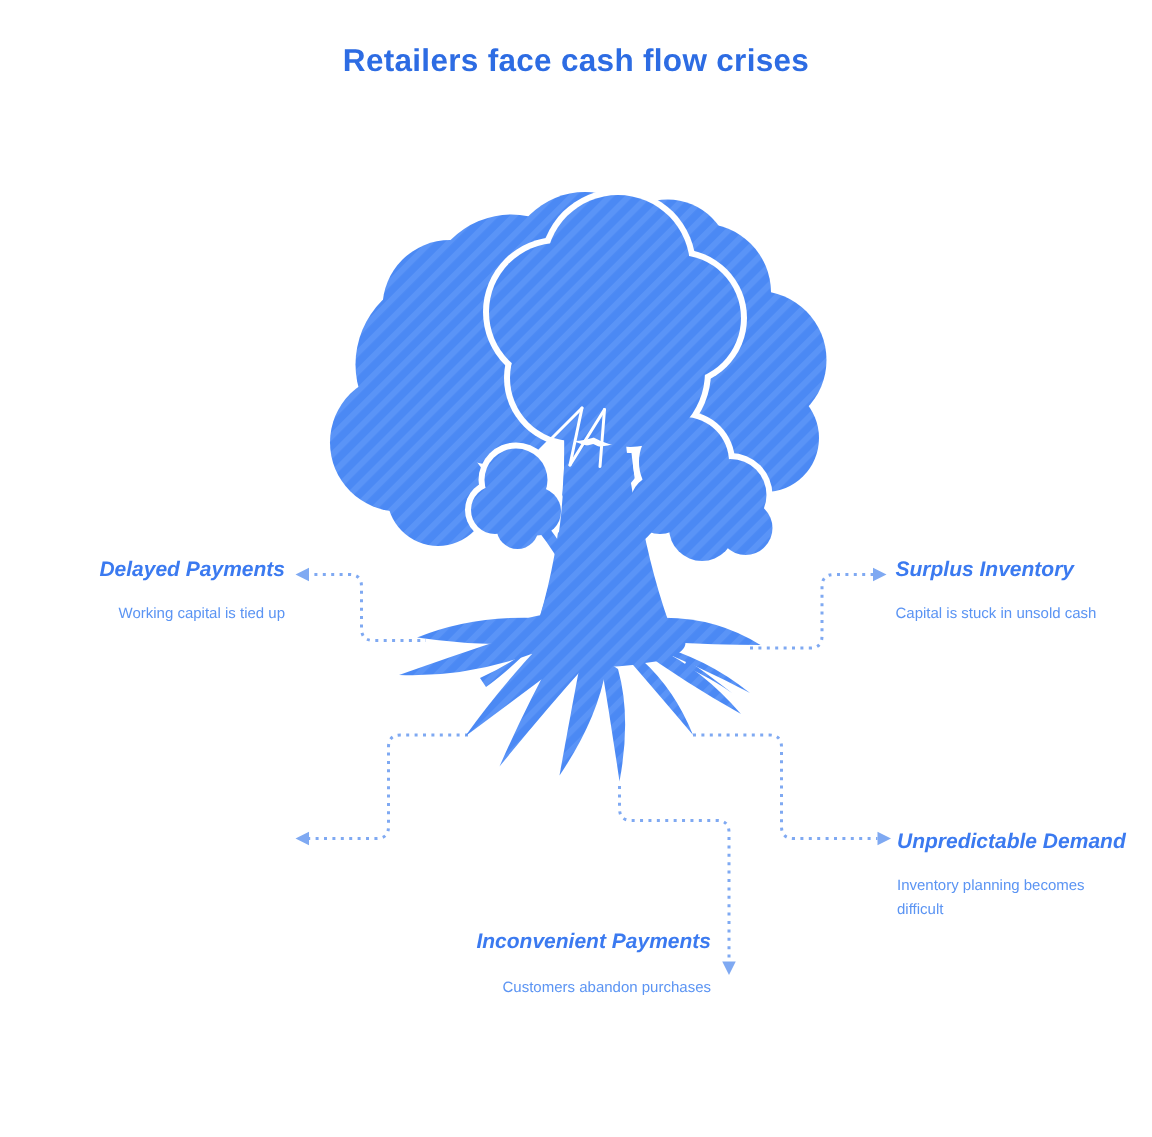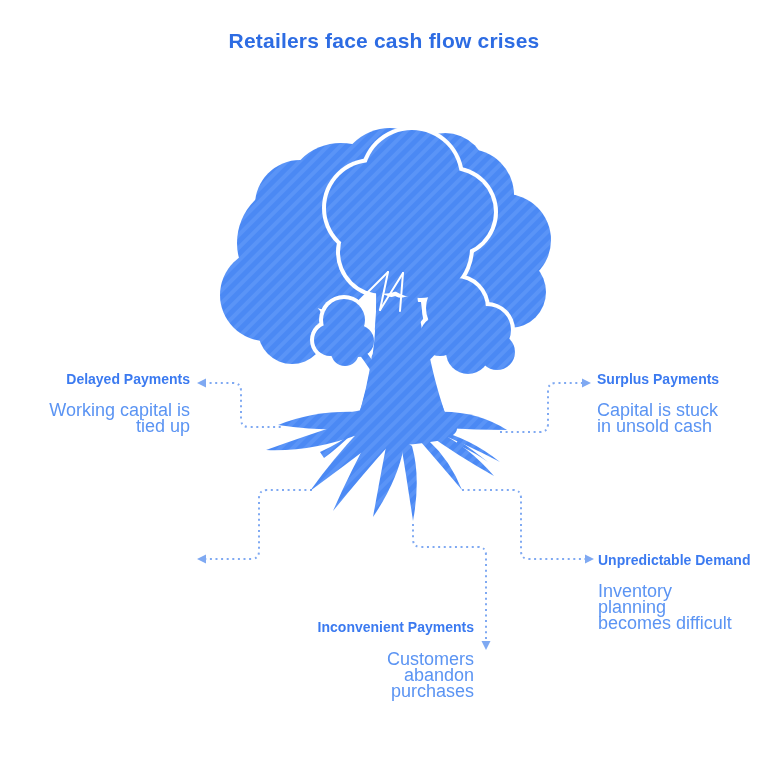--- a/index.html
+++ b/index.html
@@ -19,24 +19,24 @@
   .tree-svg{position:absolute;left:0;top:0;}
   .connector{fill:none;stroke:var(--connector);stroke-width:2;stroke-dasharray:2 3.6;}
   .arrowhead{fill:var(--connector);stroke:none;}
   .tree-fill{fill:url(#hatch);}
   .halo{fill:#fff;}
   .white-gap{fill:none;stroke:#fff;stroke-width:2;stroke-linecap:round;}
   .branch{fill:none;stroke:url(#hatch);stroke-linecap:round;}
   .factor{position:absolute;}
   .factor-label{
     font-size:14px;font-weight:bold;color:var(--heading);
-    line-height:18px;white-space:nowrap;
+    line-height:18px;white-space:nowrap;font-style:italic;
   }
   .factor-desc{
-    font-size:18px;color:var(--body-text);line-height:16px;margin-top:14px;
+    font-size:10px;color:var(--body-text);line-height:16px;margin-top:14px;
   }
   .align-right{text-align:right;}
   .align-right .factor-desc{margin-left:auto;}
   .f-delayed{top:370px;right:578px;width:190px;}
   .f-delayed .factor-desc{width:162px;}
   .f-surplus{top:370px;left:597px;width:170px;}
   .f-surplus .factor-desc{width:140px;}
   .f-competitive{top:551px;right:578px;width:190px;}
   .f-competitive .factor-desc{width:170px;}
   .f-unpredictable{top:551px;left:598px;width:170px;}
@@ -157,21 +157,21 @@
       <path d="M456,444 Q474,452 488,462 Q470,448 458,440 Z"></path>
     </g>
   </svg>
 
   <div class="factor f-delayed align-right">
     <div class="factor-label">Delayed Payments</div>
     <div class="factor-desc">Working capital is tied up</div>
   </div>
 
   <div class="factor f-surplus">
-    <div class="factor-label">Surplus Payments</div>
+    <div class="factor-label">Surplus Inventory</div>
     <div class="factor-desc">Capital is stuck in unsold cash</div>
   </div>
 
 
   <div class="factor f-unpredictable">
     <div class="factor-label">Unpredictable Demand</div>
     <div class="factor-desc">Inventory planning becomes difficult</div>
   </div>
 
   <div class="factor f-inconvenient align-right">

